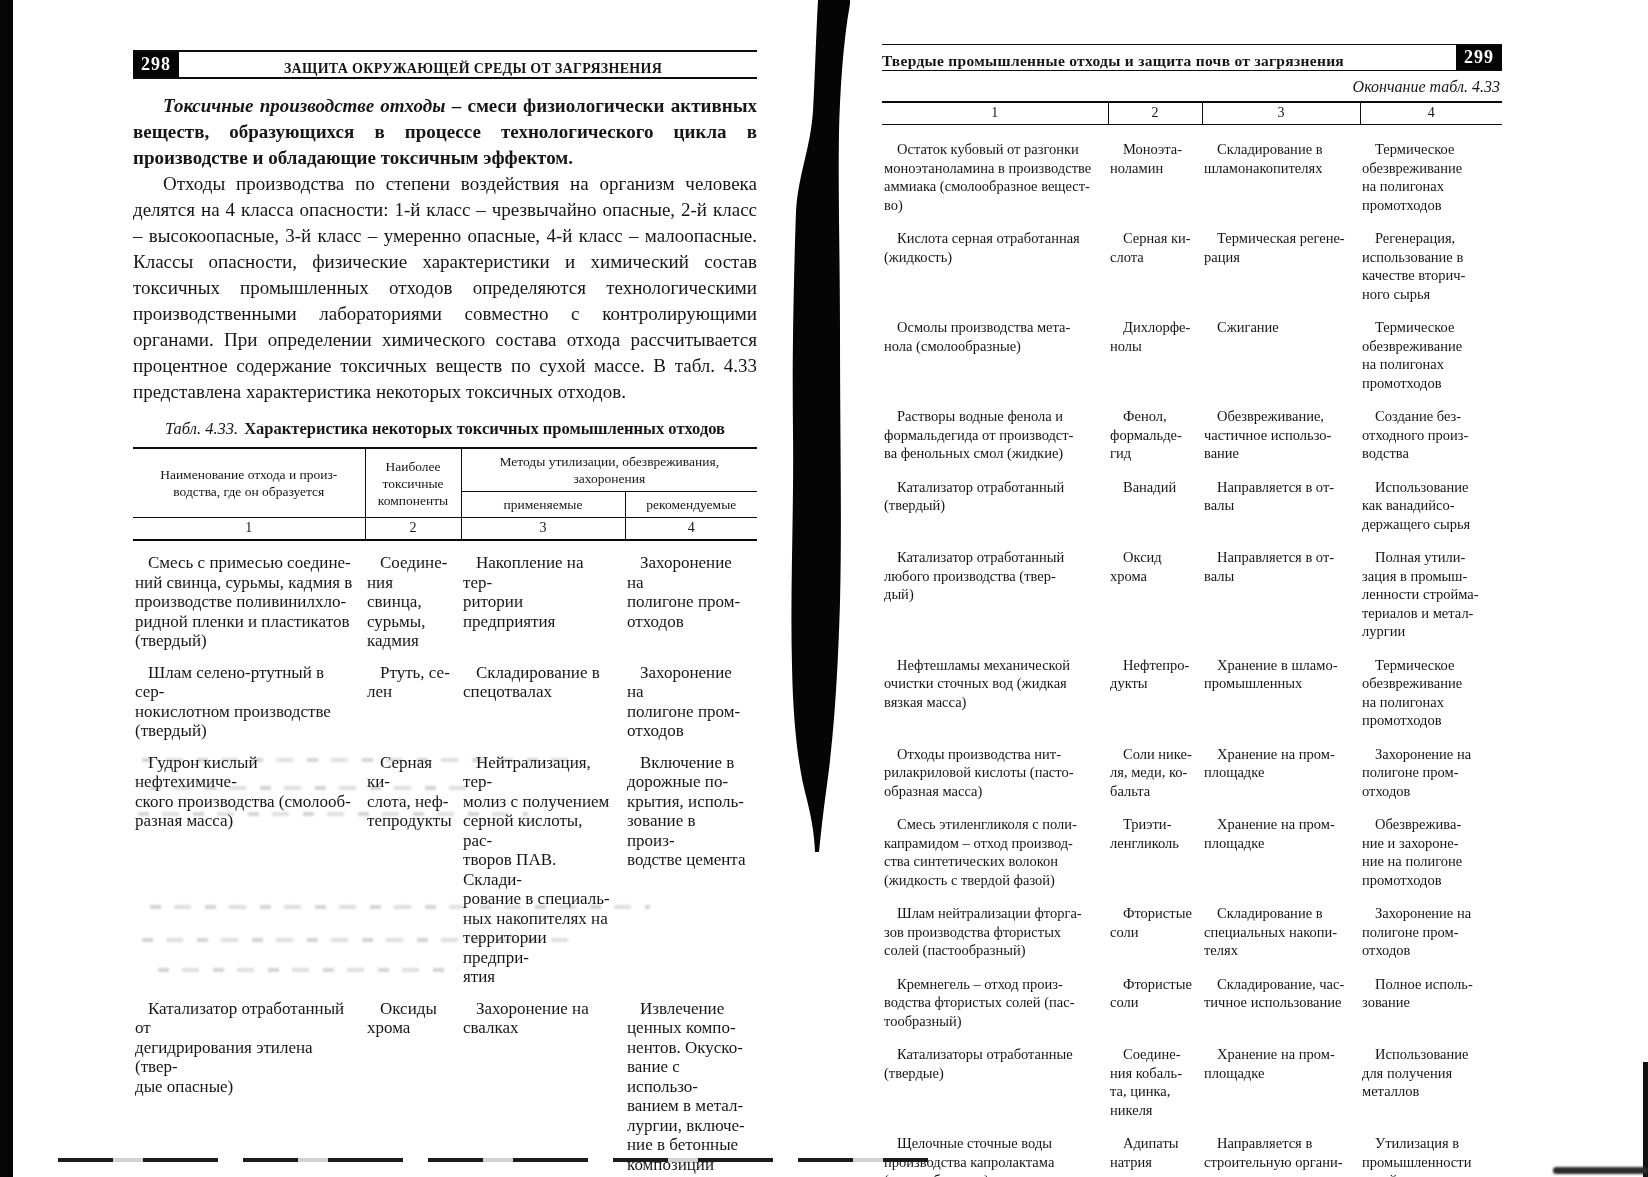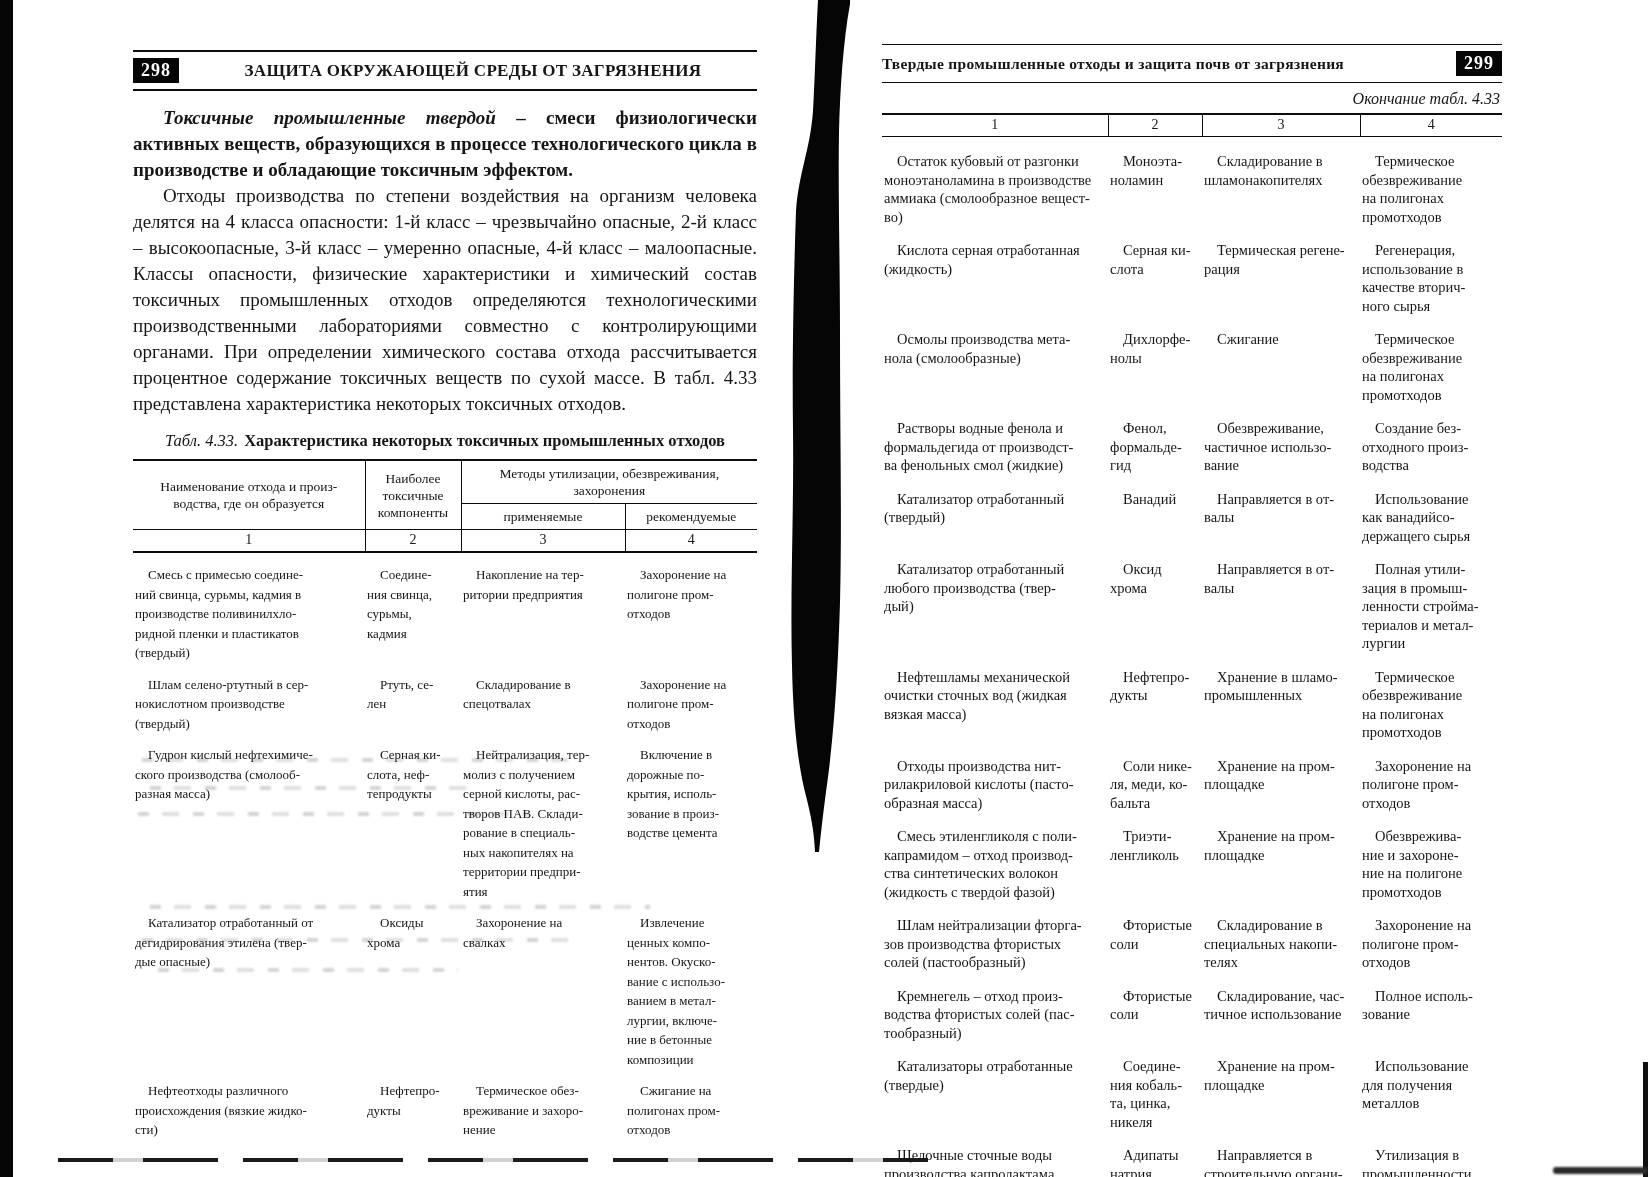--- a/index.html
+++ b/index.html
@@ -23,28 +23,28 @@
   .smudge {
     position:absolute; height:4px;
     background:repeating-linear-gradient(90deg, rgba(110,110,110,.30) 0 11px, transparent 11px 24px, rgba(110,110,110,.22) 24px 41px, transparent 41px 55px);
     filter:blur(1.3px);
   }
   
   .page { position:absolute; top:50px; }
   #left-page  { left:133px;  width:624px; }
   #right-page { left:882px;  width:620px; top:44px; }
   .headrow {
-    display:flex; align-items:center; gap:10px;
-    border-top:2px solid #0c0c0c; border-bottom:2px solid #0c0c0c; padding:6px 0;
+    display:flex; align-items:flex-end; gap:10px;
+    border-top:2px solid #0c0c0c; border-bottom:2px solid #0c0c0c; padding:0 0;
   }
   .pagenum {
     background:#050505; color:#fff; font-weight:bold; font-size:18px;
     padding:1px 8px 2px; line-height:22px; letter-spacing:1px;
   }
-  .headtitle { font-weight:bold; font-size:17px; letter-spacing:.3px; }
+  .headtitle { font-weight:bold; font-size:14px; letter-spacing:.3px; }
   #left-page .headtitle { flex:1; text-align:center; }
   #right-page .headrow { border-top-width:1.5px; border-bottom-width:1.5px; justify-content:space-between; }
   #right-page .headtitle { font-size:15.5px; }
   .para { font-size:19px; line-height:26px; text-align:justify; text-indent:30px; }
   .para.first { margin-top:14px; font-weight:bold; }
   .para .lead { font-style:italic; }
   .caption { margin-top:14px; text-align:center; font-size:16.5px; }
   .caption .cap-label { font-style:italic; }
   .caption .cap-title { font-weight:bold; margin-left:6px;margin-top:20px; }
   .continuation { margin:7px 2px 5px 0; text-align:right; font-style:italic; font-size:16px; }
@@ -57,21 +57,21 @@
   .numrow td {
     border-top:1.5px solid #0c0c0c; border-bottom:2px solid #0c0c0c;
     text-align:center; font-size:14px; padding:2px 0 3px;
   }
   .numrow td + td { border-left:1.5px solid #0c0c0c; }
   #right-page .numrow td { border-top:2px solid #0c0c0c; border-bottom:1.5px solid #0c0c0c; }
   .bodycell {
     vertical-align:top; text-align:left; white-space:pre-line; text-indent:13px;
     padding:12px 10px 0 2px; line-height:19.5px;
   }
-  #left-page .bodycell { font-size:13px; }
+  #left-page .bodycell { font-size:17px; }
   #right-page table { font-size:14.5px; border-bottom:2px solid #0c0c0c; }
   #right-page .bodycell { padding:15px 8px 0 2px; line-height:18.5px; }
   #right-page tr:last-child .bodycell { padding-bottom:8px; }
 </style>
 </head>
 <body>
 
 <div id="canvas">
 
   <div class="left-edge-bar"></div>
@@ -87,21 +87,21 @@
   <div class="smudge" style="left:150px; top:905px; width:500px;"></div>
   <div class="smudge" style="left:142px; top:938px; width:430px;"></div>
   <div class="smudge" style="left:158px; top:968px; width:300px;"></div>
 
   <div class="page" id="left-page">
     <div class="headrow">
       <span class="pagenum">298</span>
       <span class="headtitle">ЗАЩИТА ОКРУЖАЮЩЕЙ СРЕДЫ ОТ ЗАГРЯЗНЕНИЯ</span>
     </div>
 
-    <p class="para first"><span class="lead">Токсичные промышленные твердой</span><span> – смеси физиологически активных веществ, образующихся в процессе технологического цикла в производстве и обладающие токсичным эффектом.</span></p>
+    <p class="para first"><span class="lead">Токсичные производстве отходы</span><span> – смеси физиологически активных веществ, образующихся в процессе технологического цикла в производстве и обладающие токсичным эффектом.</span></p>
     <p class="para">Отходы производства по степени воздействия на организм человека делятся на 4 класса опасности: 1-й класс – чрезвычайно опасные, 2-й класс – высокоопасные, 3-й класс – умеренно опасные, 4-й класс – малоопасные. Классы опасности, физические характеристики и химический состав токсичных промышленных отходов определяются технологическими производственными лабораториями совместно с контролирующими органами. При определении химического состава отхода рассчитывается процентное содержание токсичных веществ по сухой массе. В табл. 4.33 представлена характеристика некоторых токсичных отходов.</p>
 
     <div class="caption">
       <span class="cap-label">Табл. 4.33.</span><span class="cap-title">Характеристика некоторых токсичных промышленных отходов</span>
     </div>
 
     <table>
       <colgroup>
           <col style="width:232px">
           <col style="width:96px">

